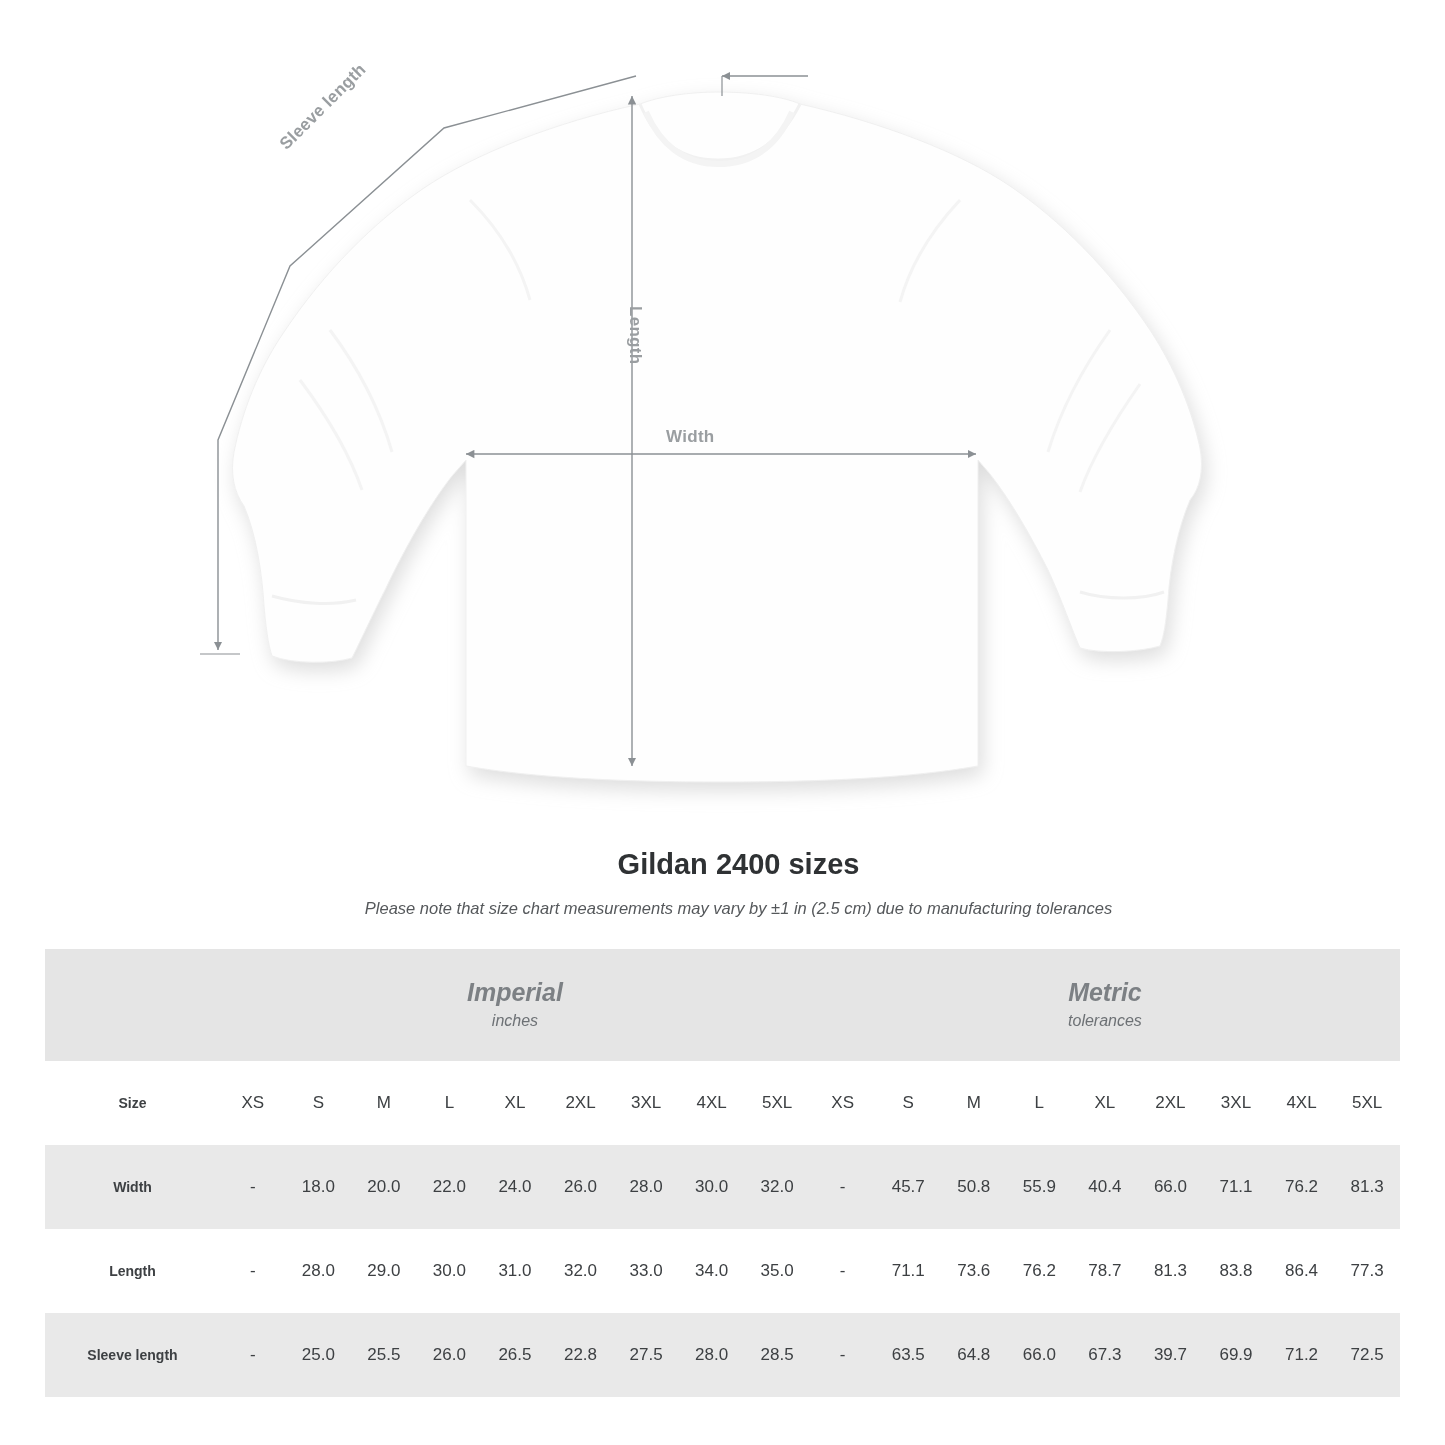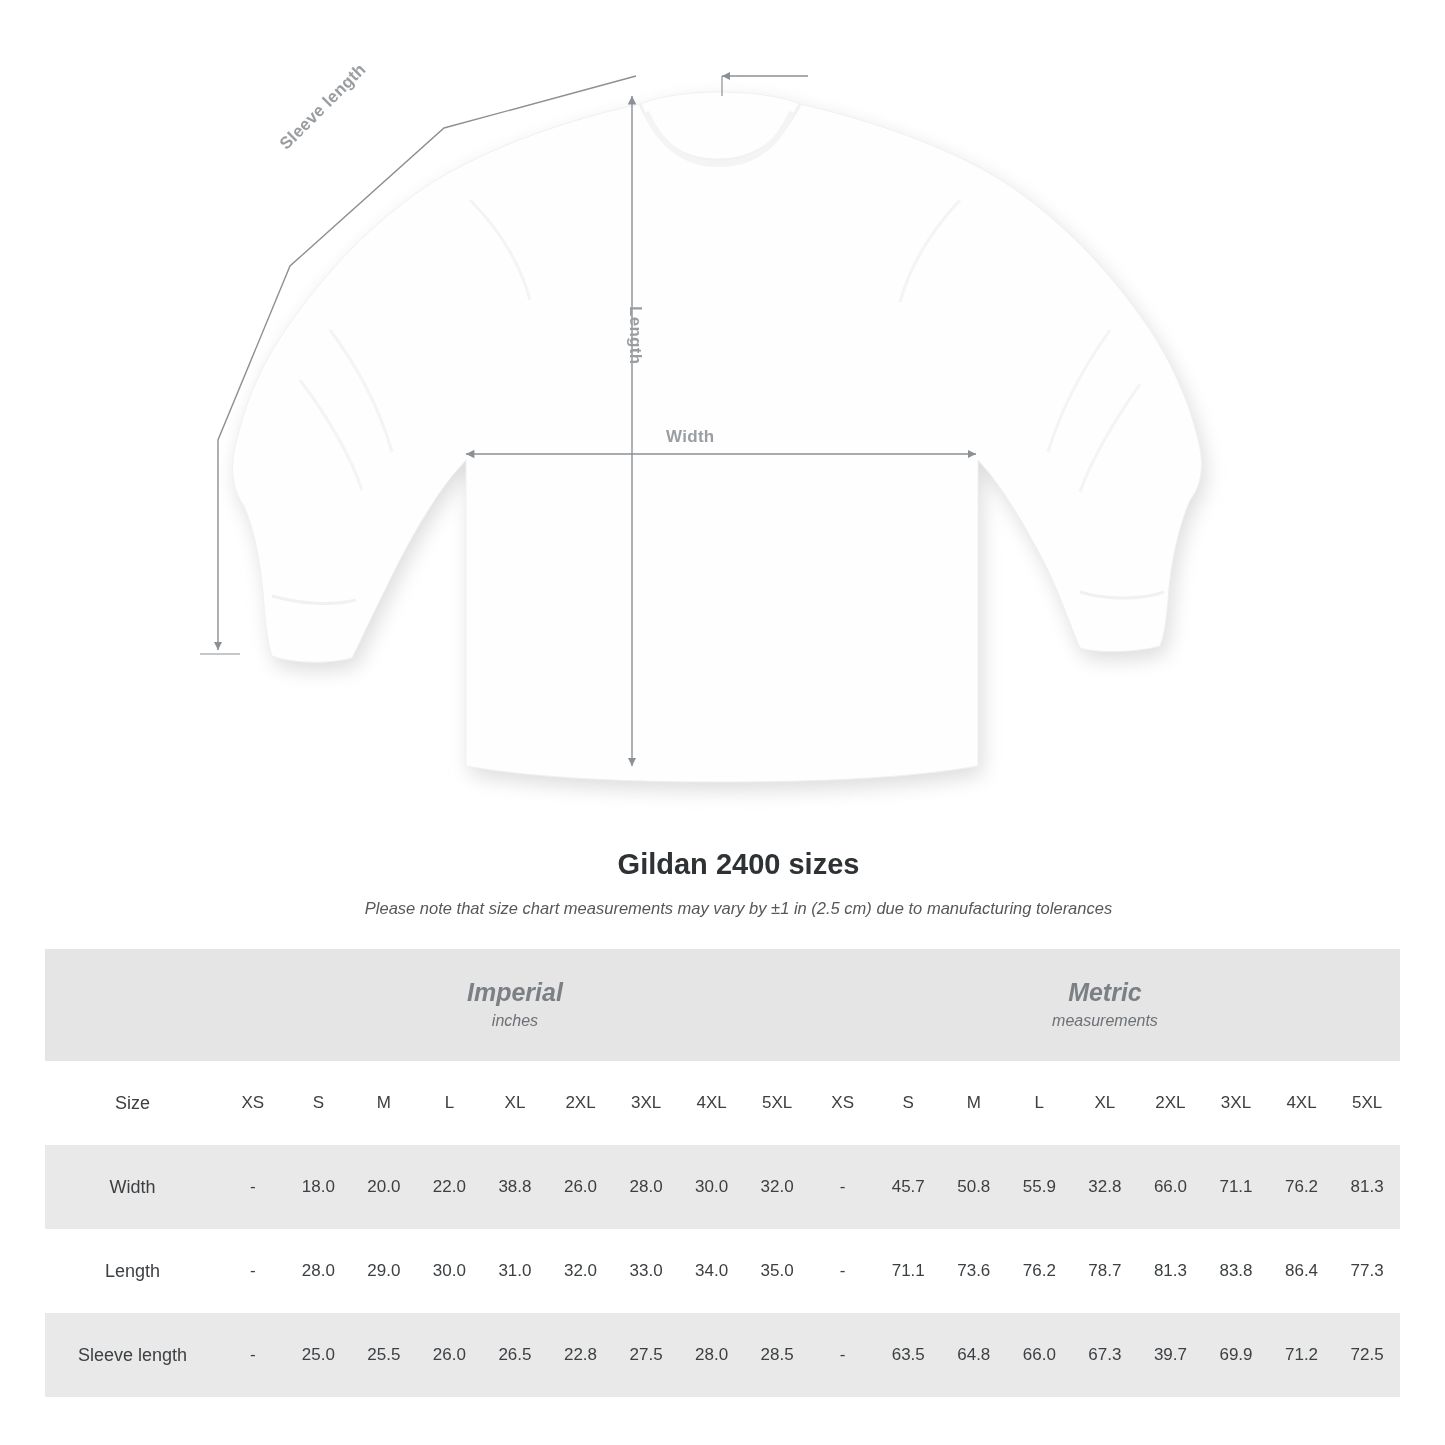--- a/index.html
+++ b/index.html
@@ -115,22 +115,22 @@
   }
   .data-row td {
     height: 84px;
     font-size: 17.5px;
   }
   .data-row.alt td {
     background: #e9e9e9;
   }
   .data-row td.rowlabel,
   .hdr-row td.rowlabel {
-    font-weight: normal;
-    font-size: 18px;
+    font-weight: bold;
+    font-size: 14px;
   }
   .rowlabel { width: 175px; }
 </style>
 </head>
 <body>
 
 <div class="illustration">
   <svg class="shirt-svg" width="1445" height="820" viewBox="0 0 1445 820">
     <defs>
       <marker id="arrowEnd" markerWidth="8" markerHeight="8" refX="6" refY="3" orient="auto">
@@ -224,21 +224,21 @@
     </colgroup>
     <tbody id="table-body">
         <tr class="unit-row">
           <td class="rowlabel"></td>
           <td colspan="9">
             <div class="unit-name">Imperial</div>
             <div class="unit-sub">inches</div>
           </td>
           <td colspan="9">
             <div class="unit-name">Metric</div>
-            <div class="unit-sub">measurements</div>
+            <div class="unit-sub">tolerances</div>
           </td>
         </tr>
         <tr class="hdr-row">
           <td class="rowlabel">Size</td>
           <td>XS</td>
           <td>S</td>
           <td>M</td>
           <td>L</td>
           <td>XL</td>
           <td>2XL</td>
@@ -254,30 +254,30 @@
           <td>3XL</td>
           <td>4XL</td>
           <td>5XL</td>
         </tr>
         <tr class="data-row alt">
           <td class="rowlabel">Width</td>
           <td>-</td>
           <td>18.0</td>
           <td>20.0</td>
           <td>22.0</td>
-          <td>38.8</td>
+          <td>24.0</td>
           <td>26.0</td>
           <td>28.0</td>
           <td>30.0</td>
           <td>32.0</td>
           <td>-</td>
           <td>45.7</td>
           <td>50.8</td>
           <td>55.9</td>
-          <td>32.8</td>
+          <td>40.4</td>
           <td>66.0</td>
           <td>71.1</td>
           <td>76.2</td>
           <td>81.3</td>
         </tr>
         <tr class="data-row">
           <td class="rowlabel">Length</td>
           <td>-</td>
           <td>28.0</td>
           <td>29.0</td>

